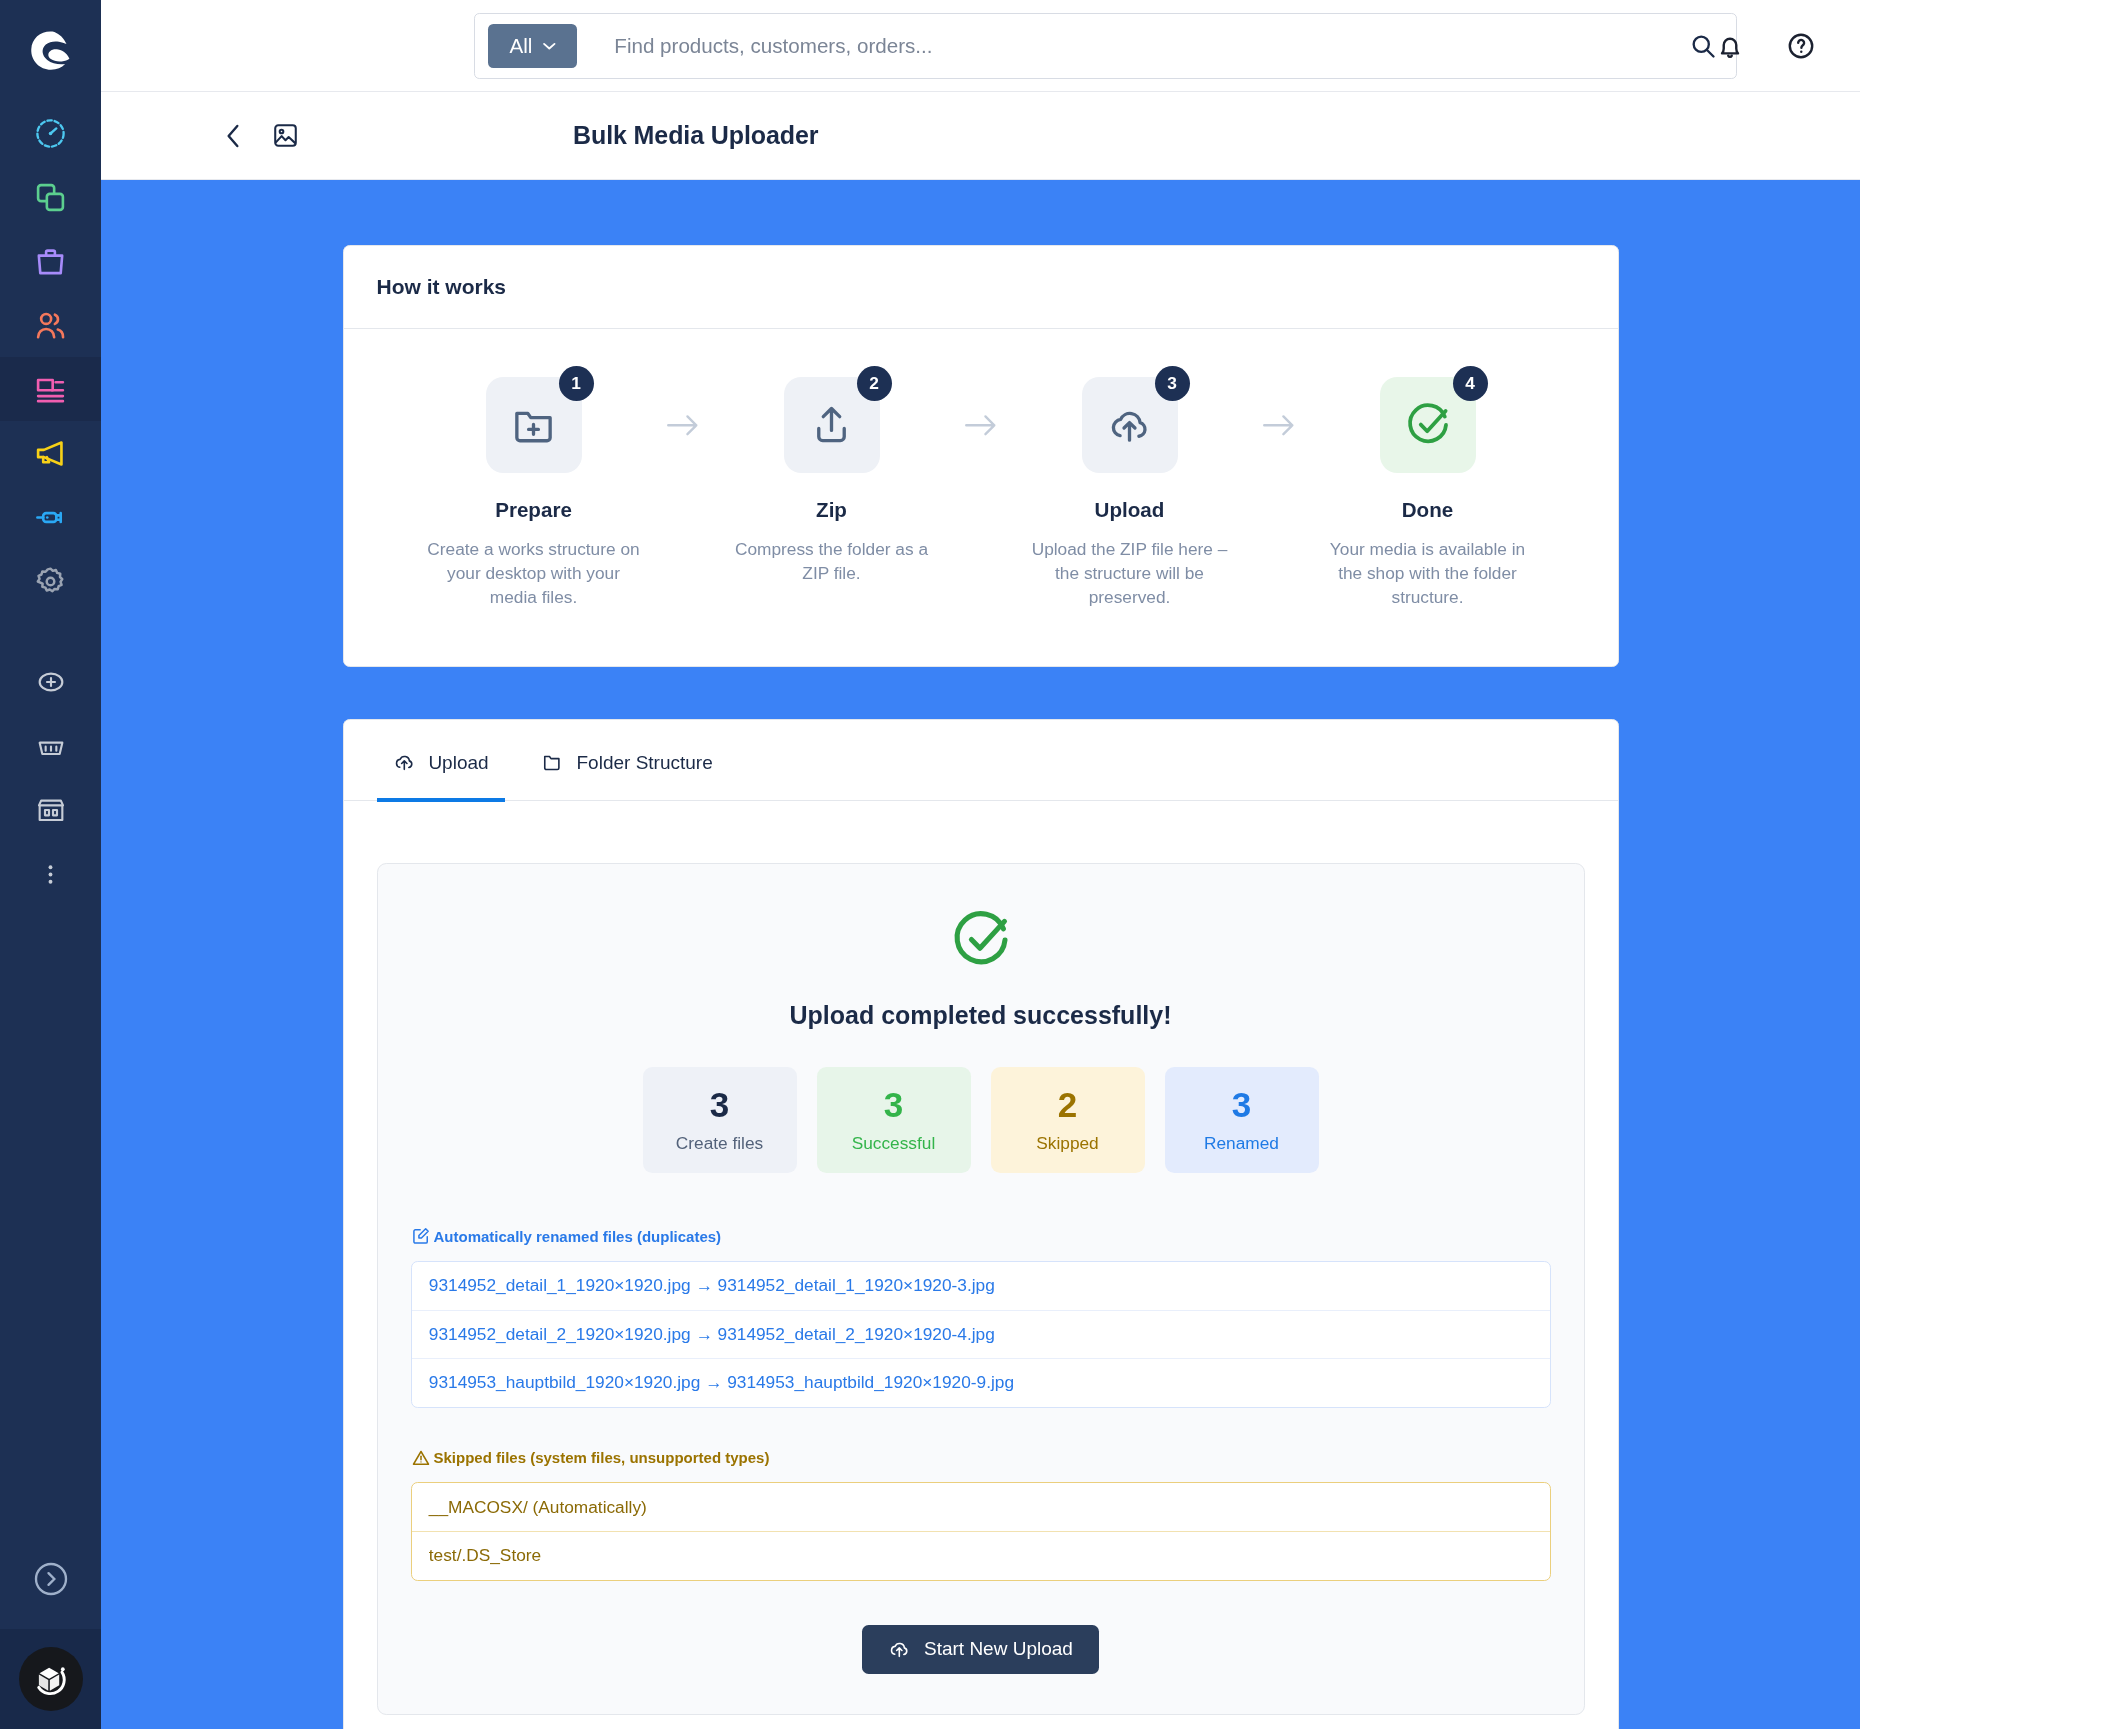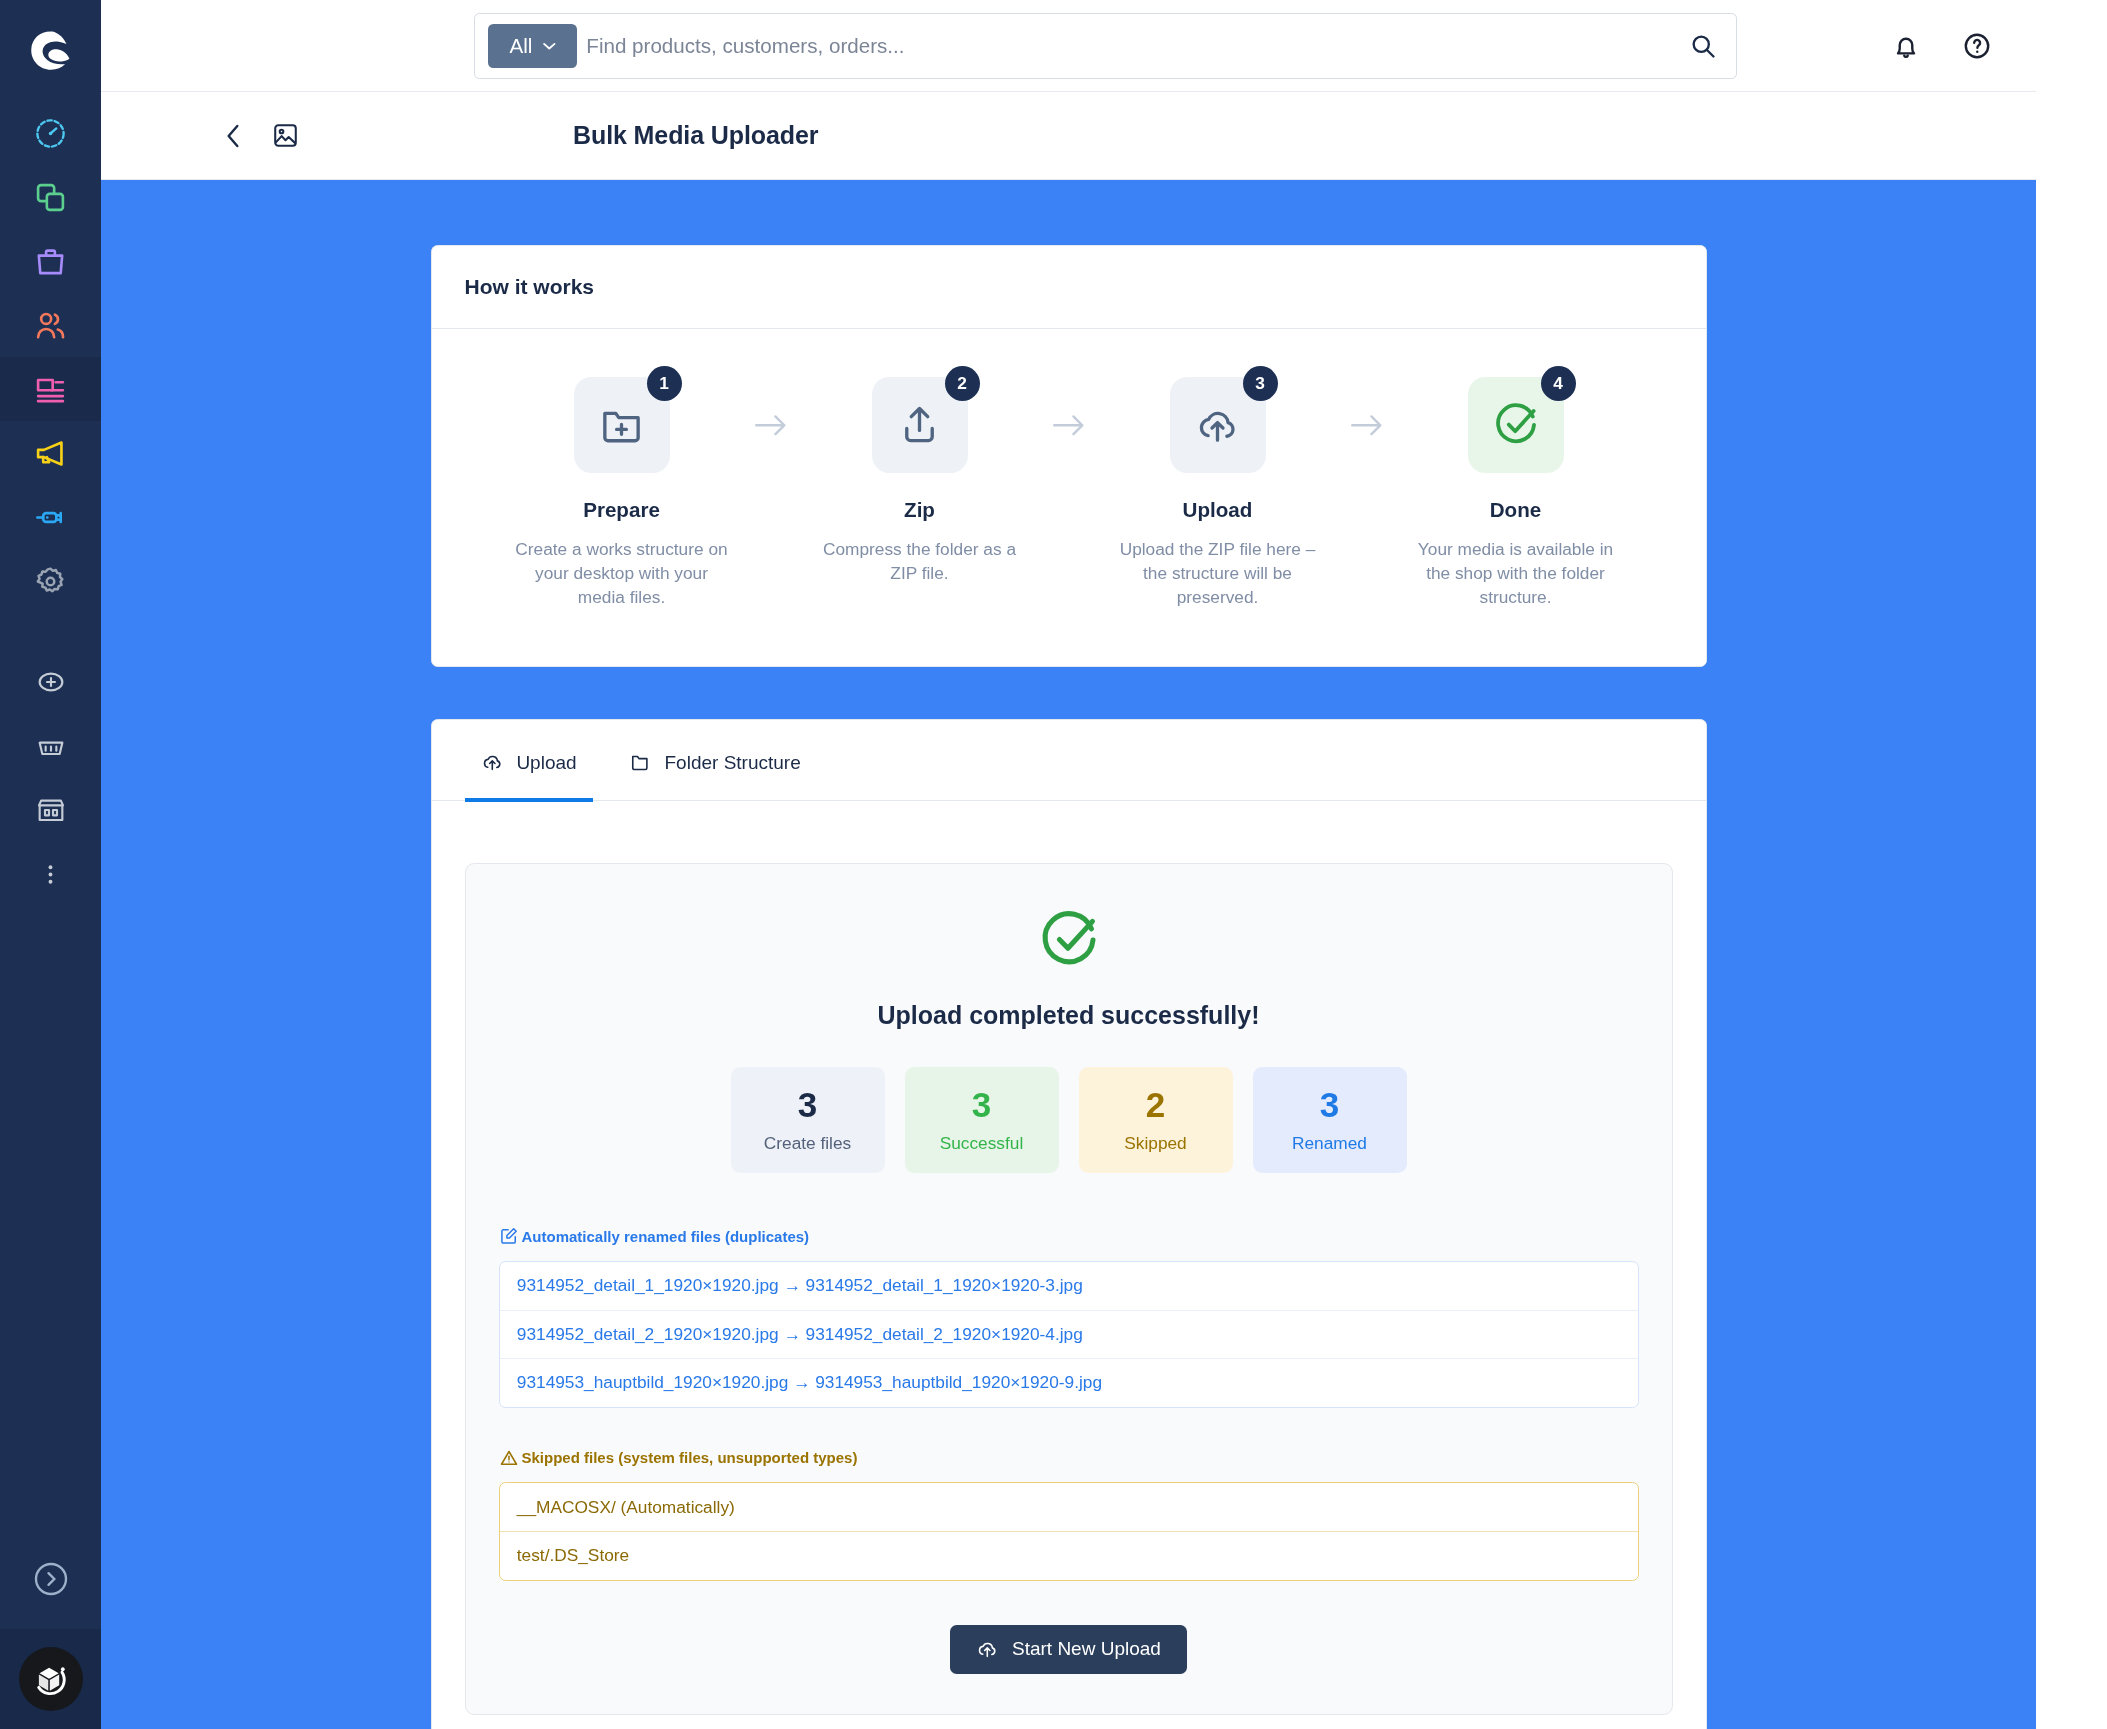--- a/index.html
+++ b/index.html
@@ -2,21 +2,21 @@
 <html style="font-size:10.6px"><head>
 <meta charset="utf-8">
 <style>
   * { box-sizing: border-box; margin: 0; padding: 0; }
   html, body {
     width: 2108px; height: 1729px;
     font-family: "Liberation Sans", sans-serif;
     background: #fff;
     overflow: hidden;
   }
-  .app { display: flex; width: 2036px; height: 1729px; }
+  .app { display: flex; width: 1860px; height: 1729px; }
 
   
   .sidebar {
     width: 101px; flex: 0 0 101px;
     background: #1d3054;
     display: flex; flex-direction: column; align-items: center;
     position: relative;
   }
   .sb-logo { height: 101px; display: flex; align-items: center; justify-content: center; width: 100%; }
   .sb-items { display: flex; flex-direction: column; align-items: center; width: 100%; }
@@ -50,21 +50,21 @@
     display: flex; align-items: center; padding: 0 13.3px;
   }
   .search-scope {
     background: #5a7290; color: #fff; border-radius: 5.3px;
     height: 44px; min-width: 89px; padding: 0 12px;
     display: flex; align-items: center; justify-content: center; gap: 9.3px;
     font-size: 20.6px; cursor: pointer;
   }
   .search-input {
     flex: 1; border: 0; outline: none; font-size: 20.6px;
-    color: #5f6b7d; padding-left: 9px; background: transparent;
+    color: #5f6b7d; padding-left: 37px; background: transparent;
     font-family: "Liberation Sans", sans-serif;
   }
   .search-input::placeholder { color: #7b8596; }
   .search-btn { width: 40px; display: flex; align-items: center; justify-content: center; cursor: pointer; }
   .top-actions { position: absolute; right: 43px; top: 0; height: 92px; display: flex; align-items: center; gap: 39px; }
   .top-icon { cursor: pointer; display: flex; align-items:center; justify-content:center; }
 
   
   .pagehead {
     height: 88px; background: #fff; border-bottom: 1.3px solid #e7e9ee;

